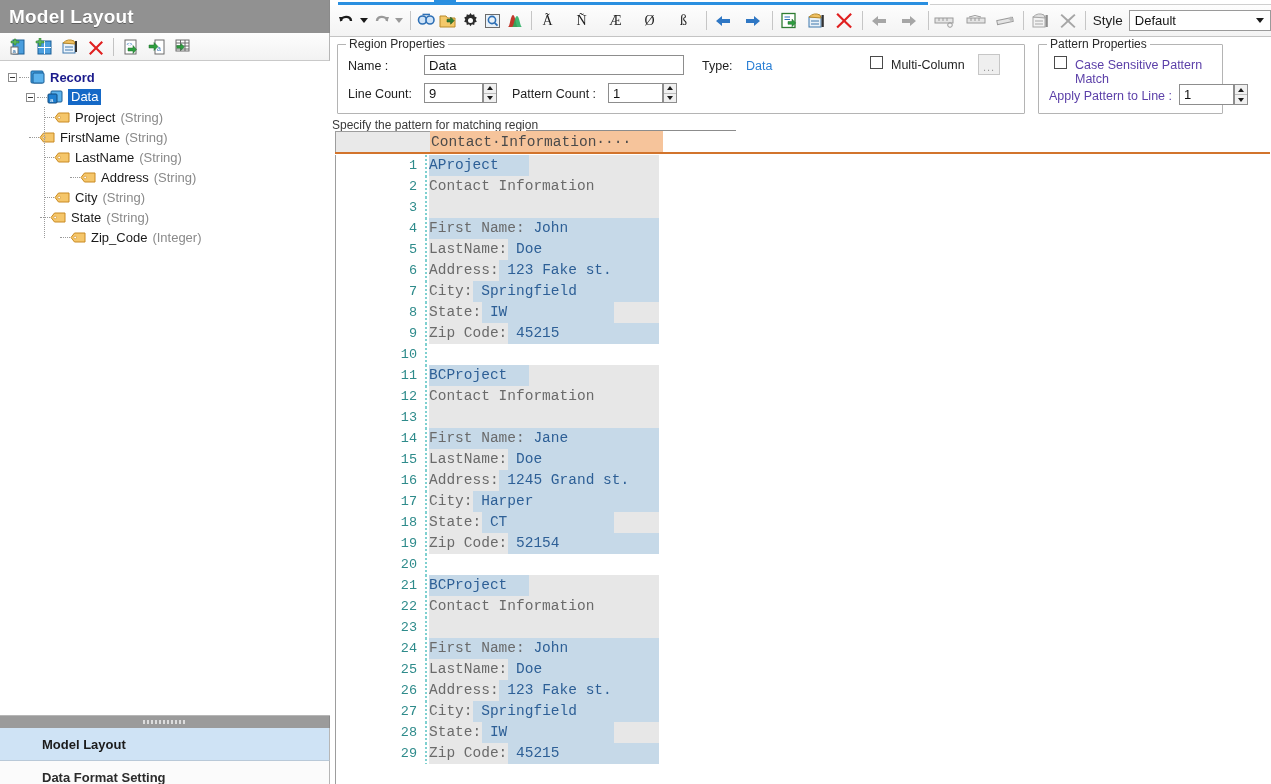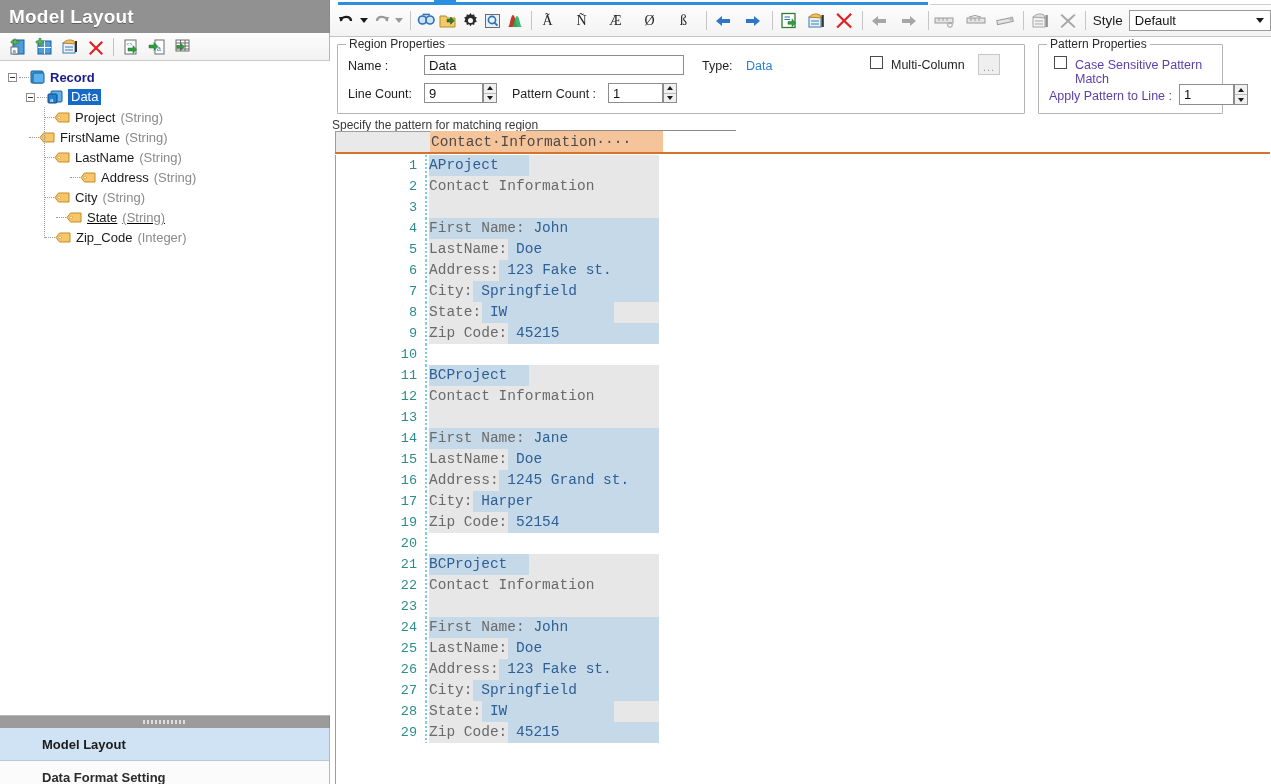--- a/index.html
+++ b/index.html
@@ -341,30 +341,30 @@
           </div>
           <div class="trow" style="padding-left: 44px;">
             <div class="dots"></div>
             <span class="icon-field"><svg width="17" height="11" viewBox="0 0 17 11">
                 <path d="M1 5.5 L4.5 1 H15 V10 H4.5 Z" fill="#f5c66a" stroke="#c98a22"></path>
                 <circle cx="5.2" cy="5.5" r="1.3" fill="#ffffff" stroke="#c98a22" stroke-width=".6"></circle>
               </svg></span>
             <span class="lbl-field">City</span>
             <span class="lbl-type">(String)</span>
           </div>
-          <div class="trow" style="padding-left: 56px; text-decoration: underline;">
+          <div class="trow" style="padding-left: 40px;">
             <div class="dots"></div>
             <span class="icon-field"><svg width="17" height="11" viewBox="0 0 17 11">
                 <path d="M1 5.5 L4.5 1 H15 V10 H4.5 Z" fill="#f5c66a" stroke="#c98a22"></path>
                 <circle cx="5.2" cy="5.5" r="1.3" fill="#ffffff" stroke="#c98a22" stroke-width=".6"></circle>
               </svg></span>
             <span class="lbl-field">State</span>
             <span class="lbl-type">(String)</span>
           </div>
-          <div class="trow" style="padding-left: 45px;">
+          <div class="trow" style="padding-left: 60px;">
             <div class="dots"></div>
             <span class="icon-field"><svg width="17" height="11" viewBox="0 0 17 11">
                 <path d="M1 5.5 L4.5 1 H15 V10 H4.5 Z" fill="#f5c66a" stroke="#c98a22"></path>
                 <circle cx="5.2" cy="5.5" r="1.3" fill="#ffffff" stroke="#c98a22" stroke-width=".6"></circle>
               </svg></span>
             <span class="lbl-field">Zip_Code</span>
             <span class="lbl-type">(Integer)</span>
           </div>
           <div class="vline" style="left: 44px; top: 0px; height: 131px;"></div>
         </div>
@@ -746,20 +746,27 @@
         </div>
         <div class="codeline">
           <div class="codebg" style="width:230px"></div>
           <div class="codehl" style="left:137px;width:186px"></div>
           <div class="ln">17</div>
           <div class="gutter-dots"></div>
           <div class="codetext"><span class="lab">City:&nbsp;</span><span class="val">Harper</span></div>
         </div>
         <div class="codeline">
           <div class="codebg" style="width:230px"></div>
+          <div class="codehl" style="left:146px;width:132px"></div>
+          <div class="ln">18</div>
+          <div class="gutter-dots"></div>
+          <div class="codetext"><span class="lab">State:&nbsp;</span><span class="val">CT</span></div>
+        </div>
+        <div class="codeline">
+          <div class="codebg" style="width:230px"></div>
           <div class="codehl" style="left:172px;width:151px"></div>
           <div class="ln">19</div>
           <div class="gutter-dots"></div>
           <div class="codetext"><span class="lab">Zip&nbsp;Code:&nbsp;</span><span class="val">52154</span></div>
         </div>
         <div class="codeline">
           <div class="ln">20</div>
           <div class="gutter-dots"></div>
           <div class="codetext"></div>
         </div>

